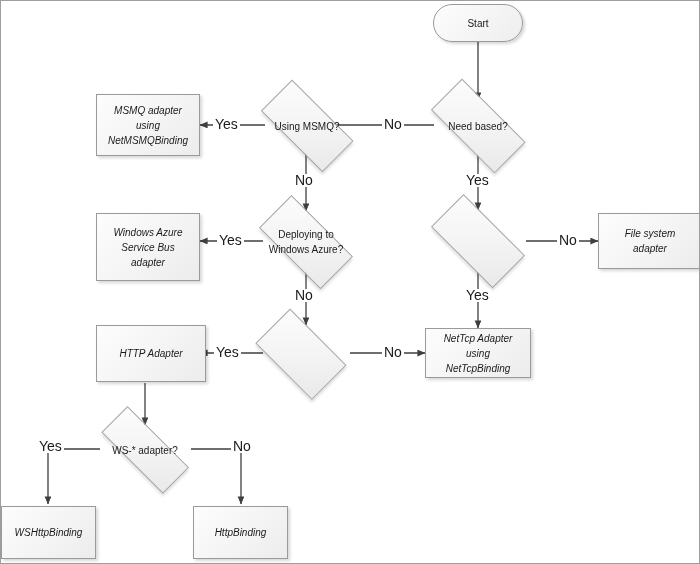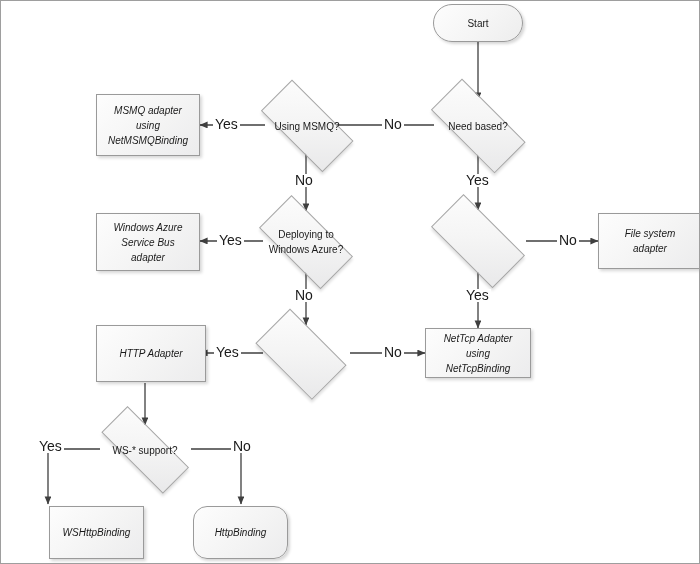--- a/index.html
+++ b/index.html
@@ -155,21 +155,21 @@
 using
 NetMSMQBinding</span>
   </div>
 
   <div class="node decision" style="left:245px; top:210px; width:120px; height:62px;">
     <span class="dia-shape"></span>
     <span class="dia-label">Deploying to
 Windows Azure?</span>
   </div>
 
-  <div class="node box" style="left:95px; top:212px; width:104px; height:58px;">
+  <div class="node box" style="left:95px; top:212px; width:104px; height:68px;">
     <span class="box-label">Windows Azure
 Service Bus adapter</span>
   </div>
 
   <div class="node decision" style="left:417px; top:209px; width:120px; height:62px;">
     <span class="dia-shape"></span>
   </div>
 
   <div class="node box" style="left:597px; top:212px; width:104px; height:56px;">
     <span class="box-label">File system adapter</span>
@@ -183,28 +183,28 @@
     <span class="box-label">HTTP Adapter</span>
   </div>
 
   <div class="node box" style="left:424px; top:327px; width:106px; height:50px;">
     <span class="box-label">NetTcp Adapter
 using NetTcpBinding</span>
   </div>
 
   <div class="node decision" style="left:84px; top:424px; width:120px; height:50px;">
     <span class="dia-shape"></span>
-    <span class="dia-label">WS-* support?</span>
-  </div>
-
-  <div class="node box" style="left:0px; top:505px; width:95px; height:53px;margin-left:48px;">
+    <span class="dia-label">WS-* adapter?</span>
+  </div>
+
+  <div class="node box" style="left:0px; top:505px; width:95px; height:53px;">
     <span class="box-label">WSHttpBinding</span>
   </div>
 
-  <div class="node box" style="left:192px; top:505px; width:95px; height:53px;border-radius:14px;">
+  <div class="node box" style="left:192px; top:505px; width:95px; height:53px;">
     <span class="box-label">HttpBinding</span>
   </div>
 
   <span class="edge-label" style="left:381px; top:117px;">No</span>
 
   <span class="edge-label" style="left:463px; top:173px;">Yes</span>
 
   <span class="edge-label" style="left:212px; top:117px;">Yes</span>
 
   <span class="edge-label" style="left:292px; top:173px;">No</span>

